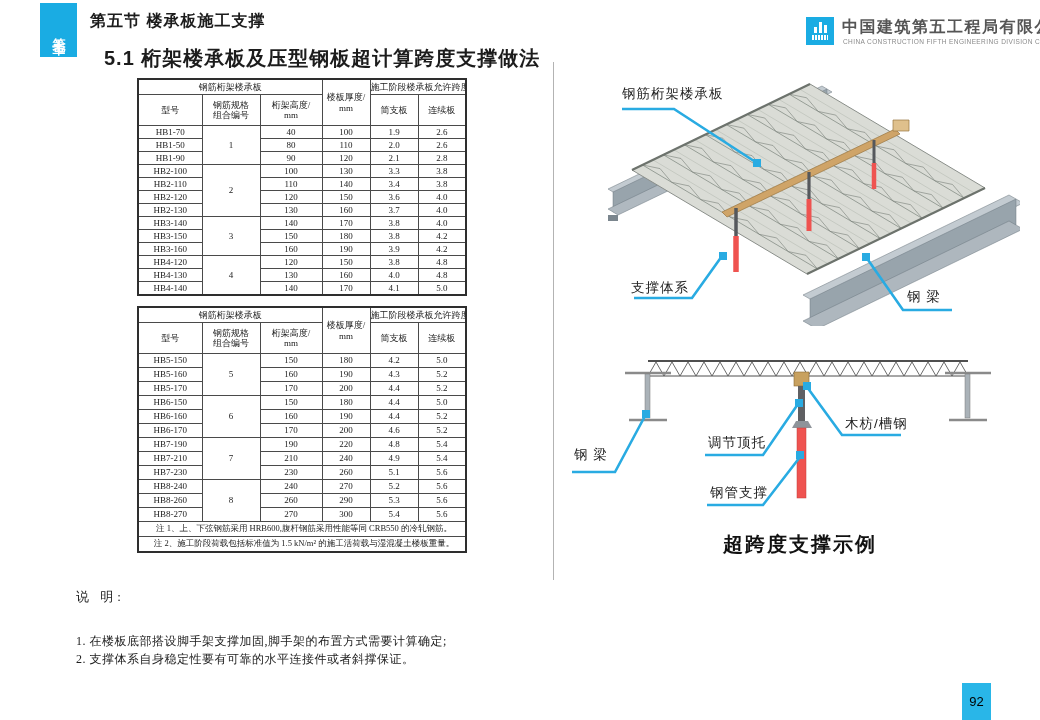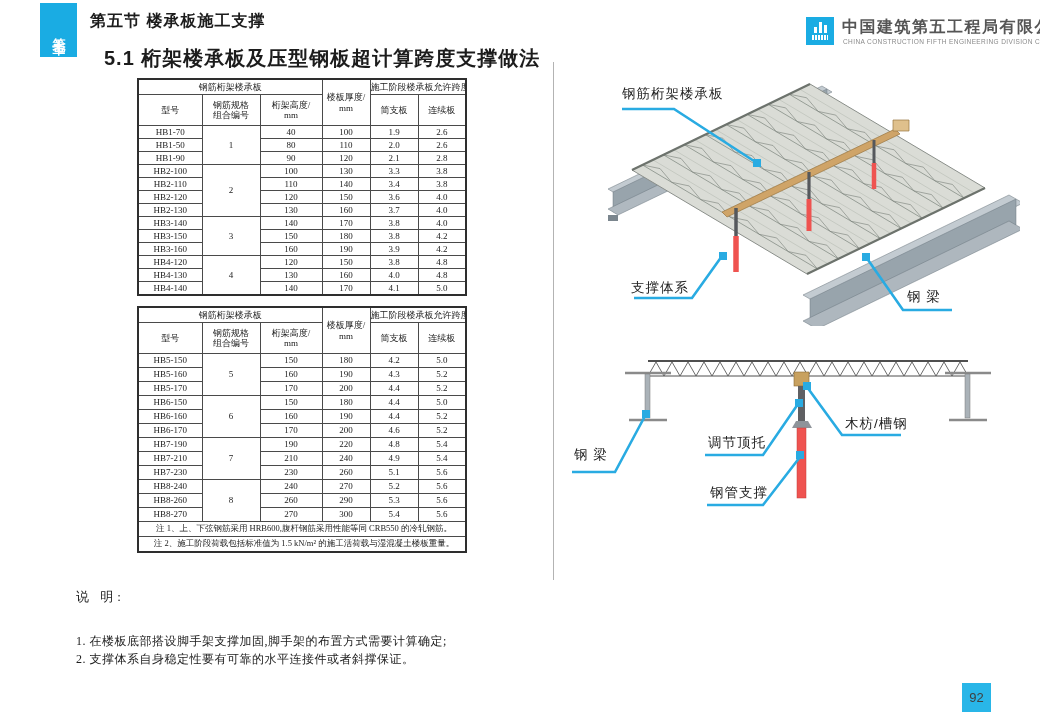--- a/index.html
+++ b/index.html
@@ -37,22 +37,22 @@
   .cap{position:absolute;font-size:20px;font-weight:bold;letter-spacing:2px;text-align:center;color:#111;}
   .cap-left{left:137px;width:328px;top:531px;}
   .cap-right{left:640px;width:320px;top:531px;}
   
   .dia{position:absolute;}
   .dia-label{position:absolute;font-size:13.5px;color:#222;letter-spacing:1px;white-space:nowrap;}
   
   .fn-title{position:absolute;left:32px;top:588px;font-size:13px;letter-spacing:4px;font-family:"Liberation Serif",serif;margin-left:44px;}
   .fn-item{position:absolute;left:76px;font-size:12px;font-family:"Liberation Serif",serif;letter-spacing:.5px;margin-top:24px;}
   .fn-1{top:609px;} .fn-2{top:627px;}
-  .page-num{position:absolute;left:962px;top:683px;width:29px;height:29px;background:#29b6e8;
-      color:#404040;font-size:13px;display:flex;align-items:center;justify-content:center;}
+  .page-num{position:absolute;left:962px;top:683px;width:29px;height:37px;background:#29b6e8;
+      color:#000000;font-size:13px;display:flex;align-items:center;justify-content:center;}
 </style>
 </head>
 <body>
 
 <div class="page">
 
   <div class="chapter-tab">第七章</div>
   <div class="section-heading">第五节 楼承板施工支撑</div>
   <div class="page-title">5.1 桁架楼承板及压型钢板超计算跨度支撑做法</div>
 
@@ -309,20 +309,21 @@
           <tr>
             <td colspan="6" class="note-cell">注 1、上、下弦钢筋采用 HRB600,腹杆钢筋采用性能等同 CRB550 的冷轧钢筋。</td>
           </tr>
           <tr>
             <td colspan="6" class="note-cell">注 2、施工阶段荷载包括标准值为 1.5 kN/m² 的施工活荷载与湿混凝土楼板重量。</td>
           </tr>
         </tbody>
     </table>
   </div>
 
+  <div class="cap cap-right">超跨度支撑示例</div>
 
   <svg class="dia" style="left:570px;top:58px" width="450" height="268" viewBox="0 0 450 268">
 
     <g>
       <polygon points="38,131 252,28 262,34 48,137" fill="#c3cbd1" stroke="#7c868d" stroke-width="0.6"></polygon>
       <polygon points="43,134 257,31 257,51 43,154" fill="#98a4ac" stroke="#6d7880" stroke-width="0.5"></polygon>
       <polygon points="38,151 252,48 262,54 48,157" fill="#b0b9c0" stroke="#6d7880" stroke-width="0.5"></polygon>
       <polygon points="38,157 48,157 48,163 38,163" fill="#7b868e"></polygon>
     </g>
 

